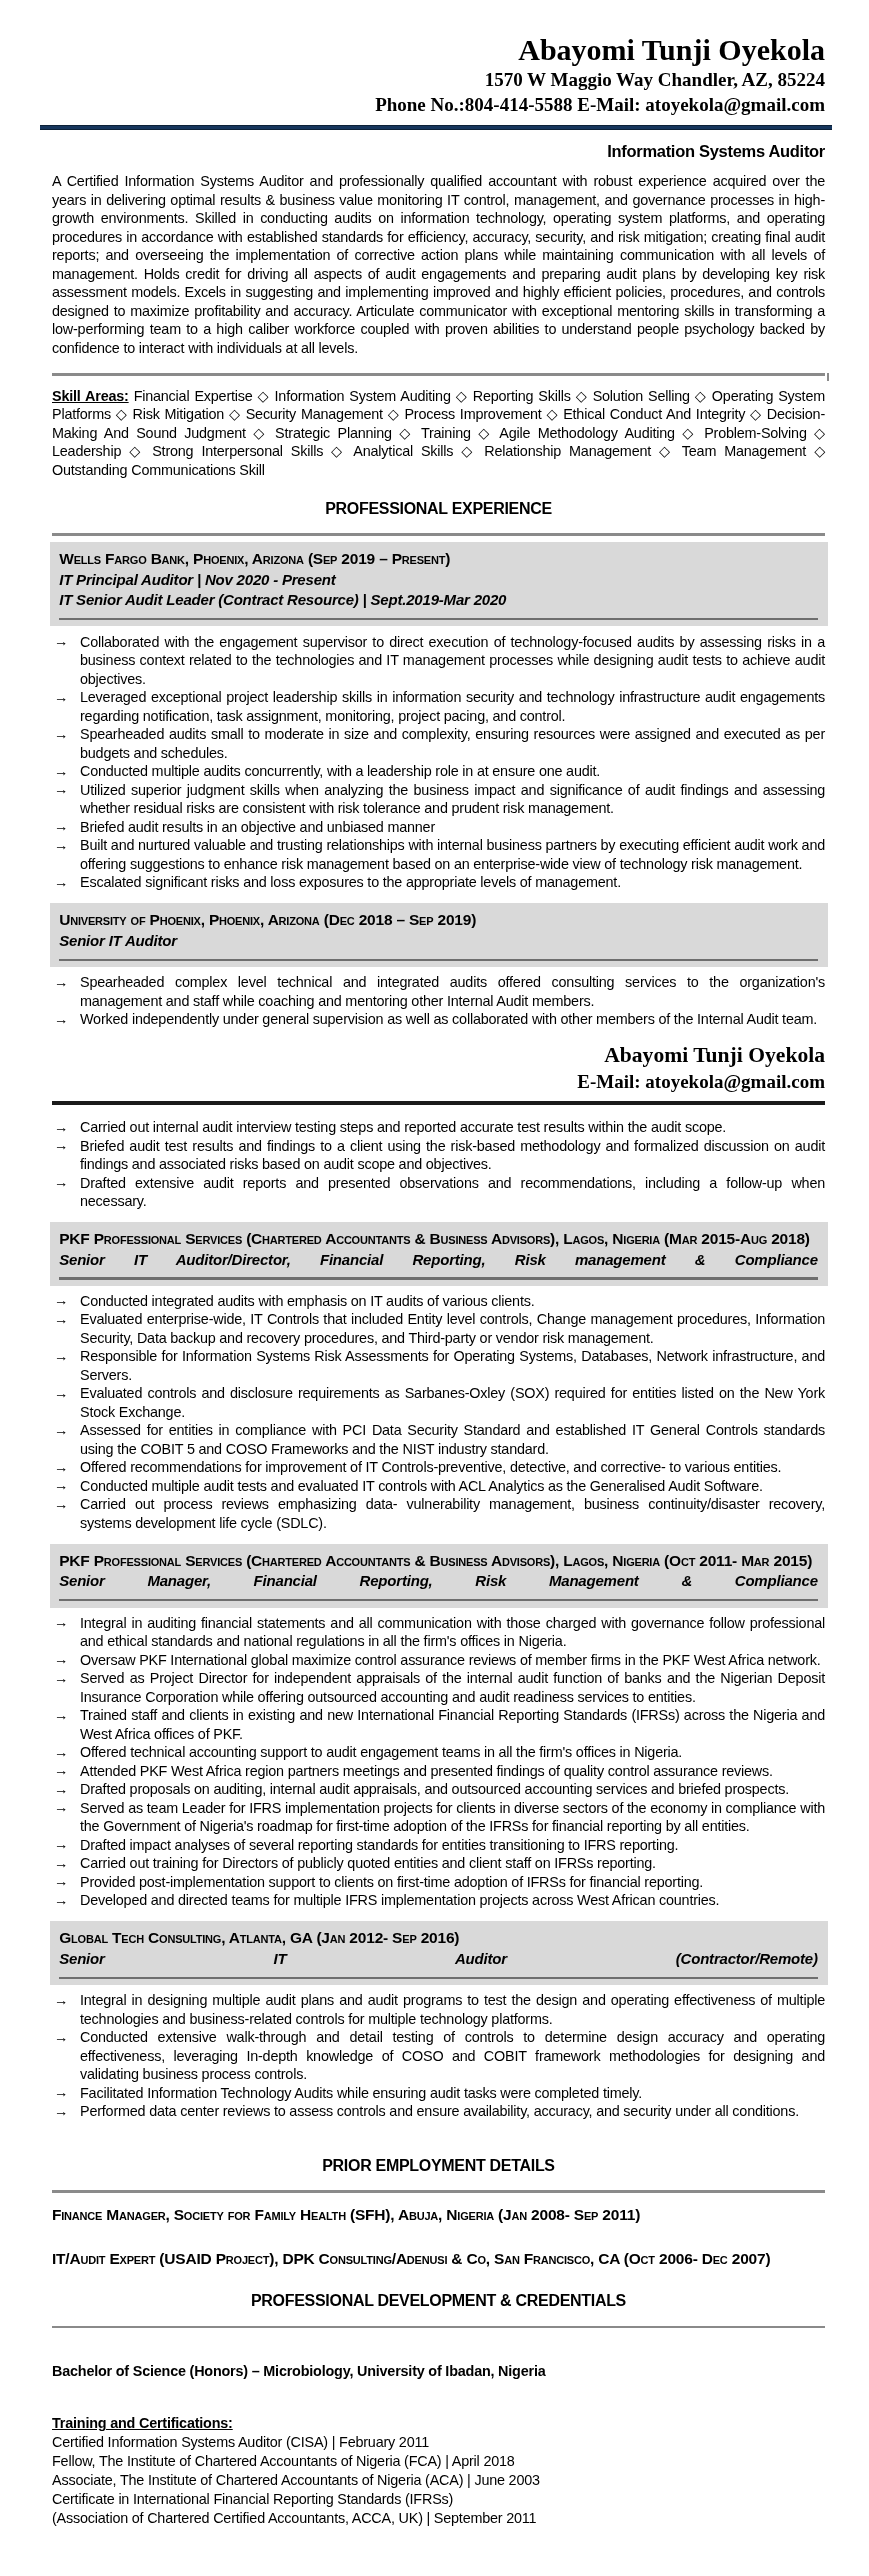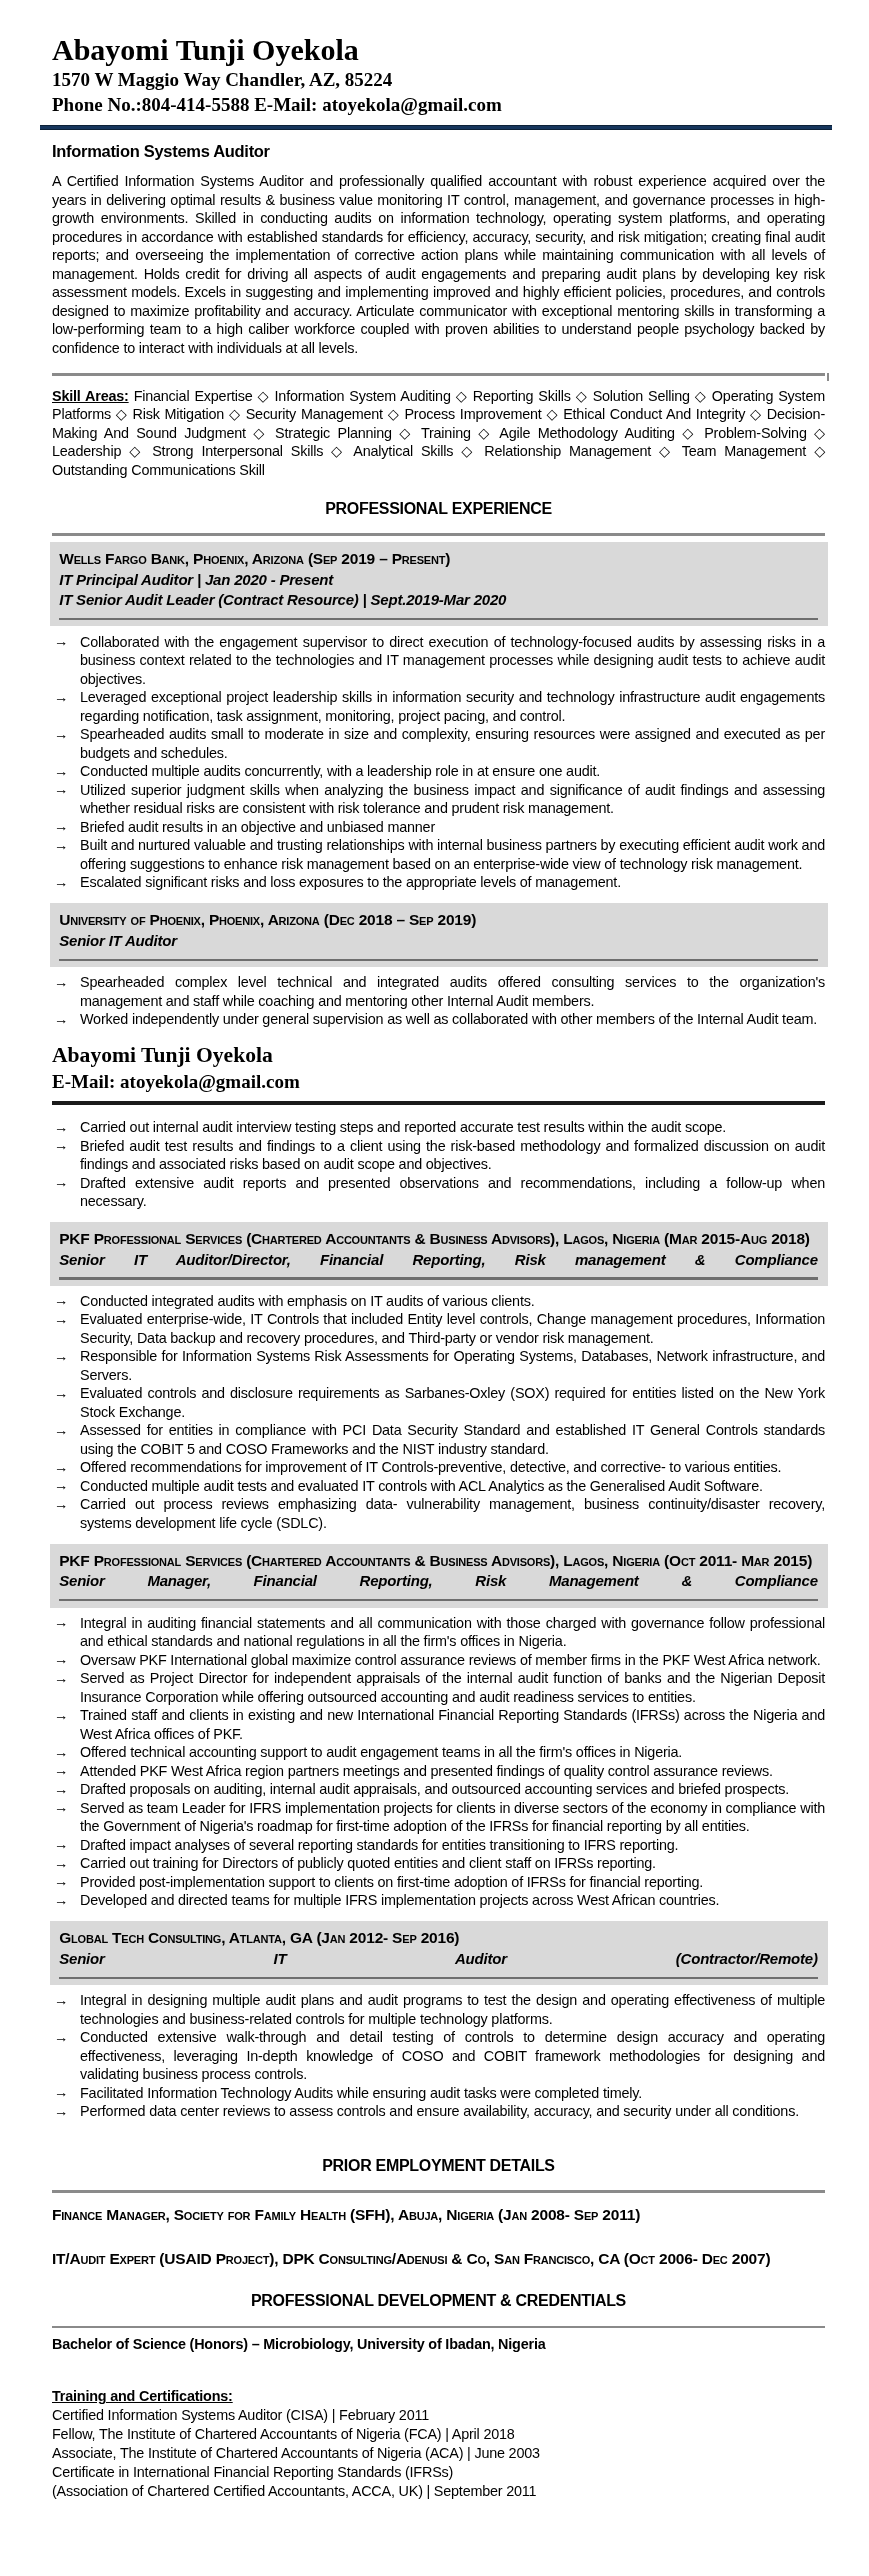--- a/index.html
+++ b/index.html
@@ -13,21 +13,21 @@
   *{margin:0;padding:0;box-sizing:border-box;}
   html,body{background:#ffffff;}
   body{
     width:870px;height:2708px;overflow:hidden;
     font-family:"Liberation Sans","DejaVu Sans",sans-serif;
     color:var(--text-black);
     font-size:14.4px;letter-spacing:-0.2px;
   }
   .page{width:870px;height:2708px;padding:33px 45px 0 52px;}
   .serif{font-family:"Liberation Serif","DejaVu Serif",serif;letter-spacing:0;}
-  .center{text-align:left;}
+  .center{text-align:right;}
   .name{font-size:30px;font-weight:bold;line-height:34px;}
   .contact-line{font-size:19px;font-weight:bold;line-height:25px;}
   .navy-rule{height:4.6px;background:var(--accent-navy);border-top:1px solid #0d2137;border-bottom:1px solid #0d2137;margin:8.2px -7.2px 0 -12.4px;}
   .doc-title{font-size:16.5px;font-weight:bold;margin-top:12.4px;letter-spacing:-0.3px;}
   .para{text-align:justify;line-height:18.5px;margin-top:11.3px;}
   .gray-rule{height:2.6px;background:var(--rule-gray);position:relative;margin-top:15.5px;}
   .gray-rule.skills-rule:after{content:"";position:absolute;right:-4.1px;top:0;width:2.1px;height:7.7px;background:var(--rule-gray);}
   .label-underline{font-weight:bold;text-decoration:underline;}
   .section-heading{text-align:center;font-weight:bold;font-size:16px;margin-top:20.6px;letter-spacing:-0.3px;}
   .job-block{background:var(--block-gray);padding:7.2px 10.3px 6.2px 9.3px;margin:6px -3.1px 0 -2.1px;}
@@ -39,21 +39,21 @@
   .bullet{position:relative;padding-left:28px;text-align:justify;line-height:18.5px;}
   .arrow{position:absolute;left:2.1px;top:-0.5px;letter-spacing:0;}
   .p2-name{font-size:21.6px;font-weight:bold;line-height:27px;margin-top:13.4px;}
   .p2-email{font-size:19px;font-weight:bold;line-height:25px;}
   .black-rule{height:3.6px;background:var(--divider-black);margin-top:7.2px;}
   .cont-bullets{margin-top:13.4px;}
   .prior-line{font-variant:small-caps;font-weight:bold;font-size:15.5px;line-height:20.6px;margin-top:12.4px;margin-bottom:23px;}
   .plain-line{line-height:19px;}
   .bold-line{font-weight:bold;line-height:19px;}
   .mt-sm{margin-top:11.3px;}
-  .mt-md{margin-top:7px;}
+  .mt-md{margin-top:34px;}
   .mt-lg{margin-top:33px;}
   .mt-heading{margin-top:36px;text-align:center;}
 </style>
 </head>
 <body>
 
 <div class="page">
 
   <div class="serif center">
     <div class="name">Abayomi Tunji Oyekola</div>
@@ -69,21 +69,21 @@
   <div class="gray-rule skills-rule"></div>
   <div class="para"><span class="label-underline">Skill Areas:</span><span> </span><span>Financial Expertise ◇ Information System Auditing ◇ Reporting Skills ◇ Solution Selling ◇ Operating System Platforms ◇ Risk Mitigation ◇ Security Management ◇ Process Improvement ◇ Ethical Conduct And Integrity ◇ Decision-Making And Sound Judgment ◇ Strategic Planning ◇ Training ◇ Agile Methodology Auditing ◇ Problem-Solving ◇ Leadership ◇ Strong Interpersonal Skills ◇ Analytical Skills ◇ Relationship Management ◇ Team Management ◇ Outstanding Communications Skill</span></div>
 
   <div class="section-heading">PROFESSIONAL EXPERIENCE</div>
   <div class="gray-rule"></div>
 
   <div>
     <div class="job-block">
       <div class="company-line">Wells Fargo Bank, Phoenix, Arizona (Sep 2019 – Present)</div>
       <div>
-          <div class="role-line">IT Principal Auditor | Jan 2020 - Present</div>
+          <div class="role-line">IT Principal Auditor | Nov 2020 - Present</div>
           <div class="role-line">IT Senior Audit Leader (Contract Resource) | Sept.2019-Mar 2020</div>
         </div>
       <div class="block-rule"></div>
     </div>
     <div class="bullets">
         <div class="bullet"><span class="arrow">→</span><span>Collaborated with the engagement supervisor to direct execution of technology-focused audits by assessing risks in a business context related to the technologies and IT management processes while designing audit tests to achieve audit objectives.</span></div>
         <div class="bullet"><span class="arrow">→</span><span>Leveraged exceptional project leadership skills in information security and technology infrastructure audit engagements regarding notification, task assignment, monitoring, project pacing, and control.</span></div>
         <div class="bullet"><span class="arrow">→</span><span>Spearheaded audits small to moderate in size and complexity, ensuring resources were assigned and executed as per budgets and schedules.</span></div>
         <div class="bullet"><span class="arrow">→</span><span>Conducted multiple audits concurrently, with a leadership role in at ensure one audit.</span></div>
         <div class="bullet"><span class="arrow">→</span><span>Utilized superior judgment skills when analyzing the business impact and significance of audit findings and assessing whether residual risks are consistent with risk tolerance and prudent risk management.</span></div>

